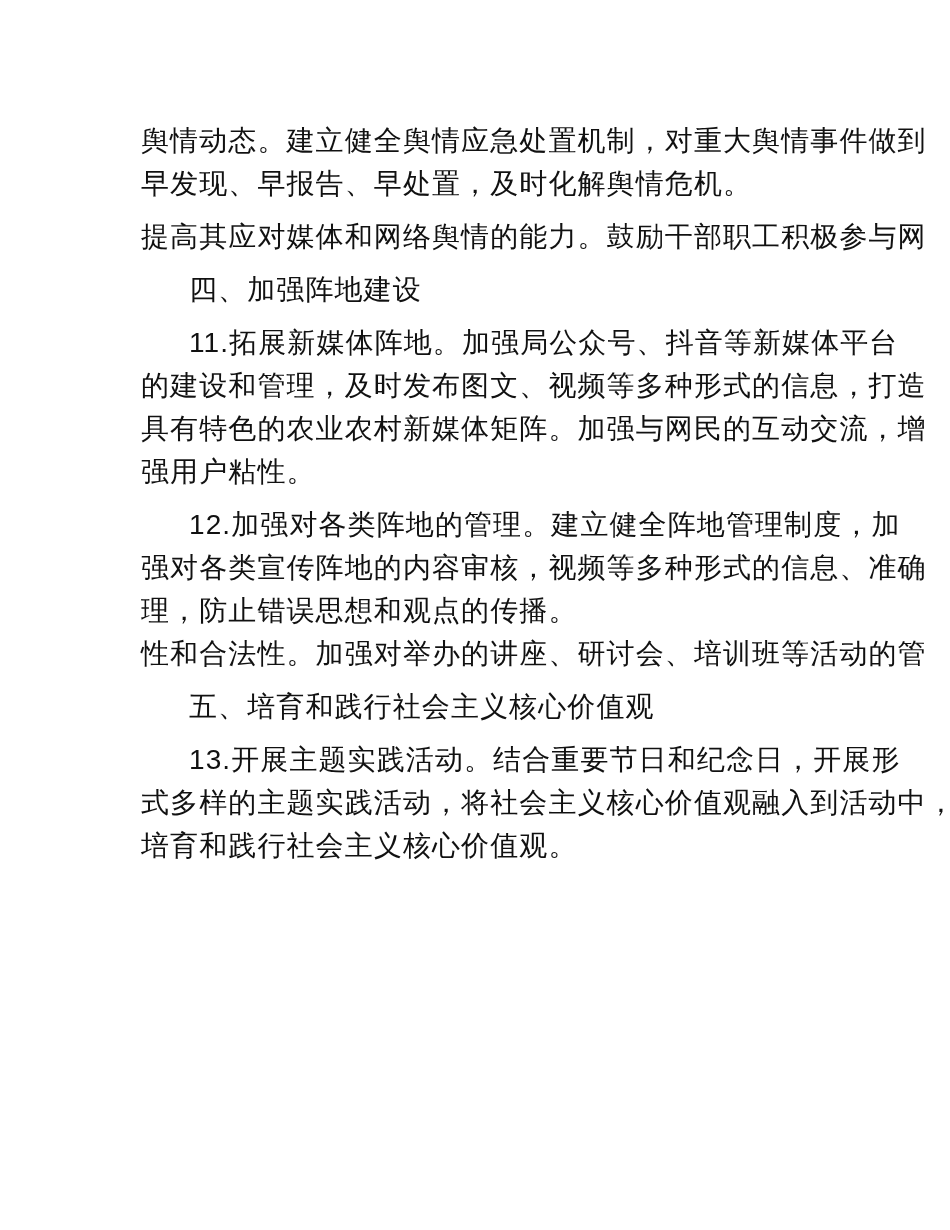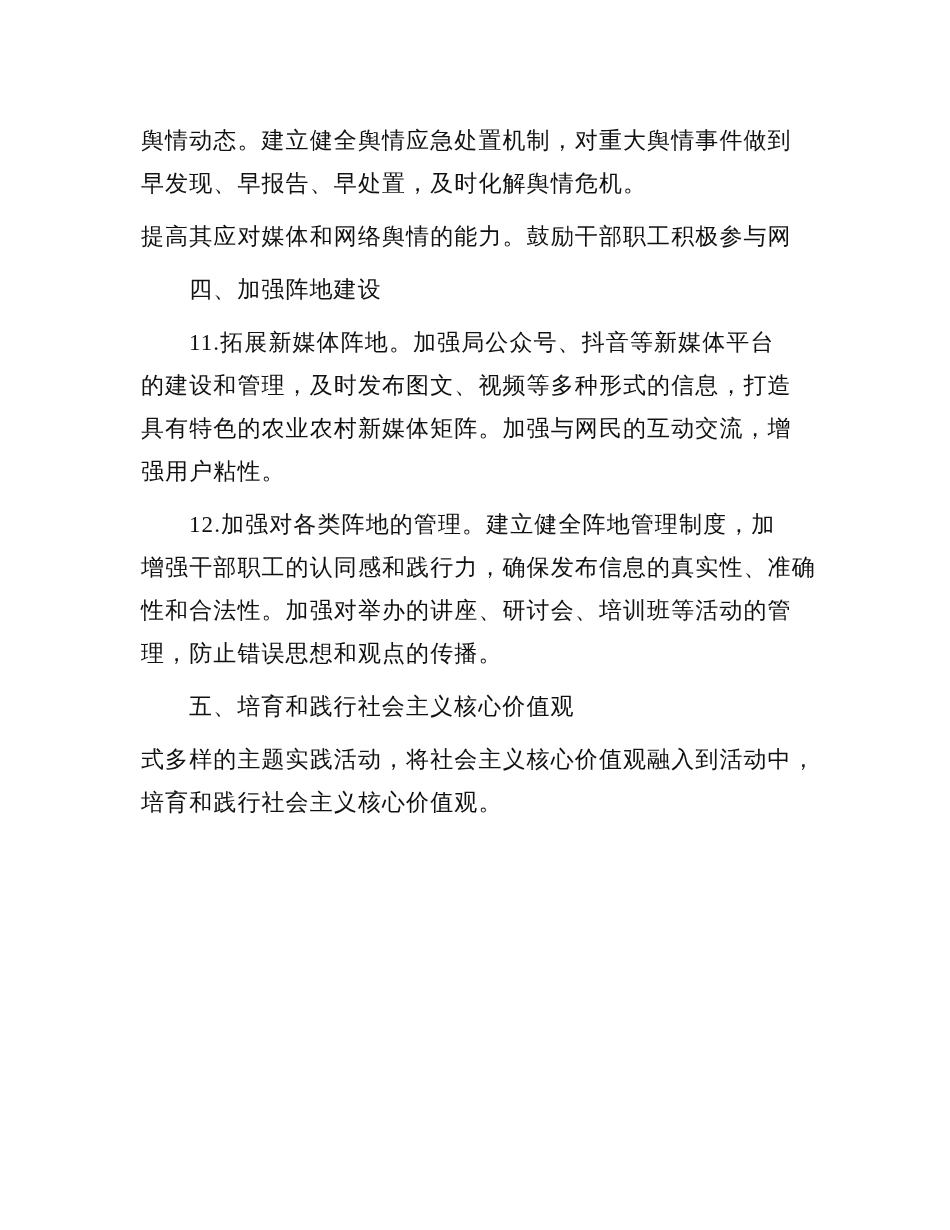--- a/index.html
+++ b/index.html
@@ -1,20 +1,20 @@
 <!DOCTYPE html>
 <html><head>
 <meta charset="utf-8">
 <style>
   html, body { margin: 0; padding: 0; background: #ffffff; }
   body { width: 950px; height: 1230px; position: relative; overflow: hidden; }
   .page {
     position: absolute; left: 141px; top: 119px; width: 670px;
-    font-family: Liberation Serif, serif;
-    font-size: 23px; color: #111111;
+    font-family: Liberation Sans, sans-serif;
+    font-size: 28px; color: #111111;
     line-height: 43px;
   }
   .para { margin: 0 0 10px 0; text-align: justify; letter-spacing: 1.1px; }
   .line { display: block; white-space: nowrap; }
 </style>
 </head>
 <body>
 
 <div class="page">
 
@@ -34,27 +34,28 @@
 
   <div class="para">
     <span class="line" style="padding-left:48px">11.拓展新媒体阵地。加强局公众号、抖音等新媒体平台</span>
     <span class="line">的建设和管理，及时发布图文、视频等多种形式的信息，打造</span>
     <span class="line">具有特色的农业农村新媒体矩阵。加强与网民的互动交流，增</span>
     <span class="line">强用户粘性。</span>
   </div>
 
   <div class="para">
     <span class="line" style="padding-left:48px">12.加强对各类阵地的管理。建立健全阵地管理制度，加</span>
-    <span class="line">增强干部职工的认同感和践行力，确保发布信息的真实性、准确</span>
+    <span class="line">强对各类宣传阵地的内容审核，视频等多种形式的信息、准确</span>
+    <span class="line">理，防止错误思想和观点的传播。</span>
     <span class="line">性和合法性。加强对举办的讲座、研讨会、培训班等活动的管</span>
-    <span class="line">理，防止错误思想和观点的传播。</span>
   </div>
 
   <div class="para">
     <span class="line" style="padding-left:48px">五、培育和践行社会主义核心价值观</span>
   </div>
 
   <div class="para">
+    <span class="line" style="padding-left:48px">13.开展主题实践活动。结合重要节日和纪念日，开展形</span>
     <span class="line">式多样的主题实践活动，将社会主义核心价值观融入到活动中，</span>
     <span class="line">培育和践行社会主义核心价值观。</span>
   </div>
 
 </div>
 
 </body></html>

